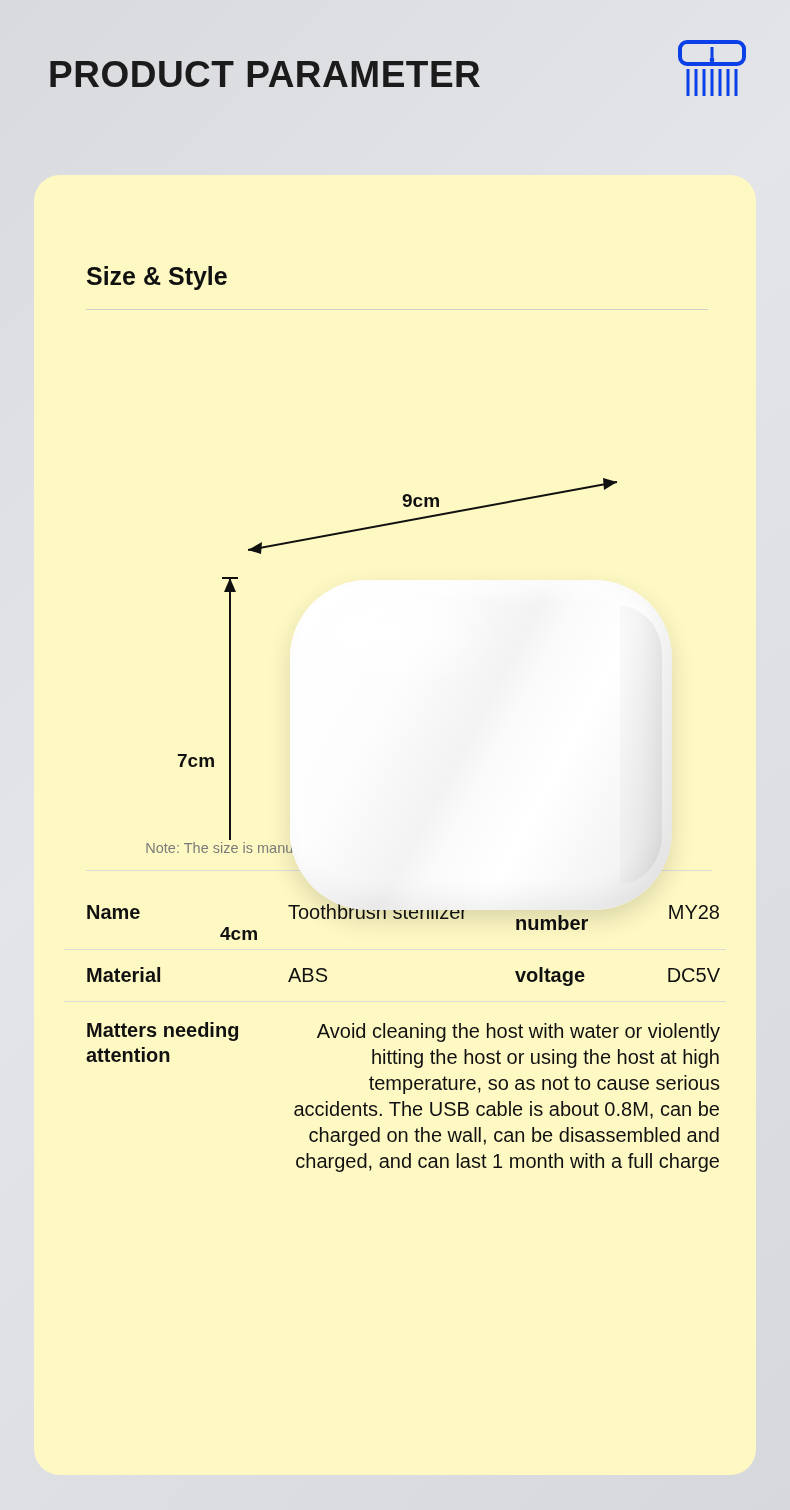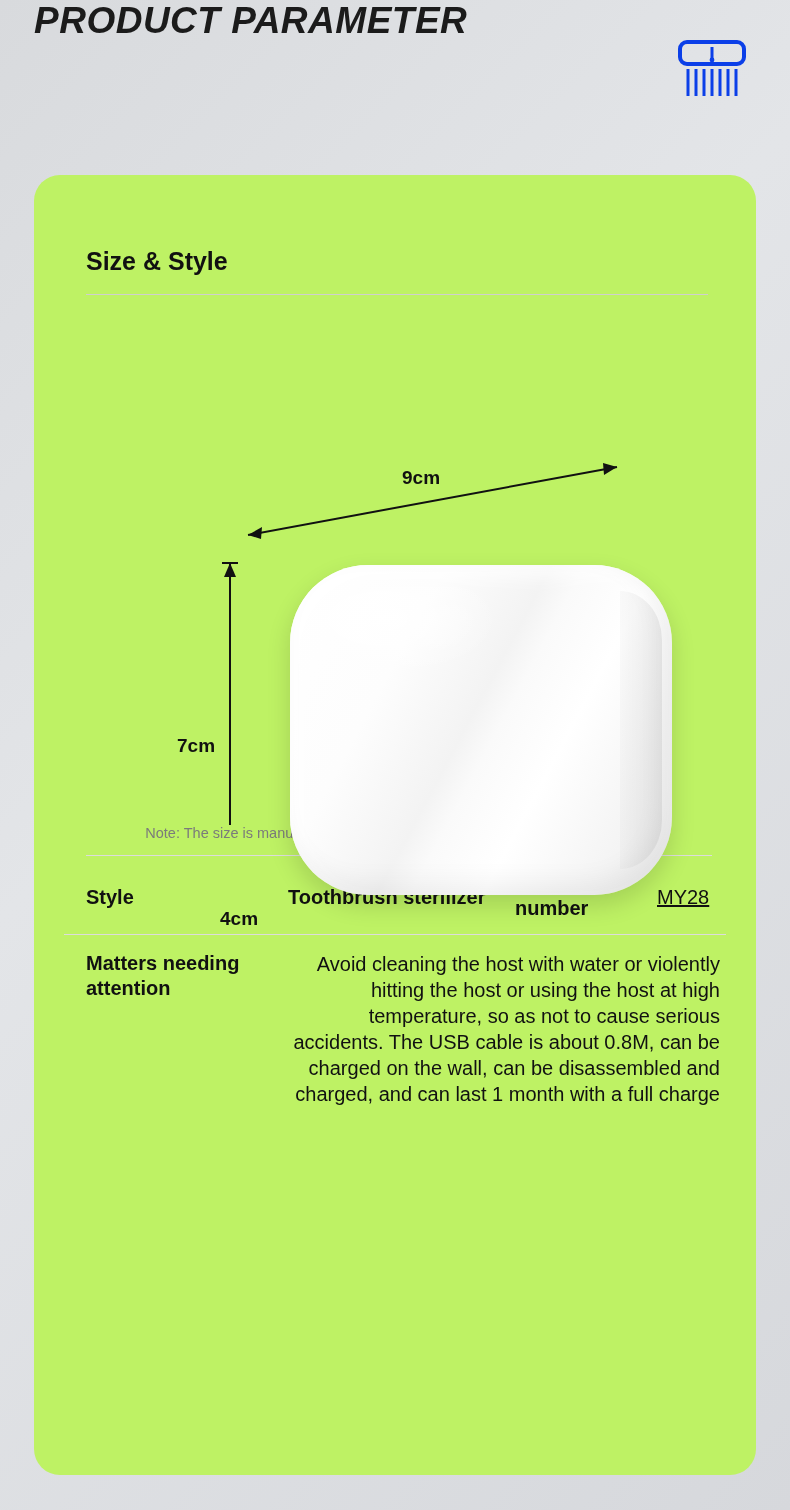--- a/index.html
+++ b/index.html
@@ -13,24 +13,23 @@
     font-family: "Liberation Sans", sans-serif;
     overflow: hidden;
     position: relative;
   }
 
   
   .header {
     position: relative;
     height: 150px;
     display: flex;
-    align-items: flex-start;
-    padding: 0 34px;
+    align-items: center;
+    padding: 0 48px;
     box-sizing: border-box;
-    font-style: italic;
   }
   .header-title {
     font-size: 37px;
     font-weight: bold;
     letter-spacing: 0.5px;
     color: #1b1b1b;
     font-family: "Liberation Sans", sans-serif;
   }
   .header-icon {
     position: absolute;
@@ -40,24 +39,24 @@
     height: 62px;
   }
 
   
   .card {
     position: absolute;
     left: 34px;
     top: 175px;
     width: 722px;
     height: 1300px;
-    background: #bef264;
+    background: #fef9c3;
     border-radius: 26px;
     box-sizing: border-box;
-    padding: 0 30px;
+    padding: 15px 30px;
     overflow: hidden;
   }
 
   .section-title {
     font-size: 25px;
     font-weight: bold;
     color: #111;
     margin: 0;
     padding: 72px 0 18px 22px;
   }
@@ -76,21 +75,21 @@
   .diagram svg {
     position: absolute;
     left: 0; top: 0;
   }
   .dim-label {
     position: absolute;
     font-size: 19px;
     font-weight: bold;
     color: #111;
   }
-  .label-top   { left: 330px; top: 172px; }
+  .label-top   { left: 330px; top: 180px; }
   .label-left  { left: 82px;  top: 440px; margin-left: 23px; }
   .label-depth { left: 148px; top: 613px; }
 
   
   .product {
     position: absolute;
     left: 218px;
     top: 270px;
     width: 382px;
     height: 330px;
@@ -154,33 +153,32 @@
     vertical-align: middle;
     font-size: 20px;
     color: #111;
   }
   td.k {
     font-weight: bold;
     width: 150px;
     padding-left: 22px;
   }
   td.v {
-    font-weight: bold;
+    font-weight: normal;
     width: 215px;
     padding-left: 10px;
   }
   td.k2 {
     font-weight: bold;
     width: 130px;
   }
   td.v2 {
     font-weight: normal;
-    text-align: left;
+    text-align: right;
     padding-left: 6px;
-    text-decoration: underline;
   }
   .capacity-v span { display: inline-block; }
   .capacity-v .c1 { min-width: 70px; }
   td.notes-key {
     font-weight: bold;
     vertical-align: top;
     padding-top: 16px;
     padding-left: 22px;
     width: 186px;
     line-height: 1.25;
@@ -246,24 +244,30 @@
     <div class="dim-label label-left">7cm</div>
     <div class="dim-label label-depth">4cm</div>
   </div>
 
   <div class="note">Note: The size is manual measurement with errors subject to the actual object</div>
   <div class="note-divider"></div>
 
   <table class="spec-table">
     <tbody>
         <tr>
-      <td class="k">Style</td>
+      <td class="k">Name</td>
       <td class="v">Toothbrush sterilizer</td>
       <td class="k2">Model number</td>
       <td class="v2">MY28</td>
+    </tr>
+    <tr>
+      <td class="k">Material</td>
+      <td class="v">ABS</td>
+      <td class="k2">voltage</td>
+      <td class="v2">DC5V</td>
     </tr>
     <tr>
       <td class="notes-key">Matters needing attention</td>
       <td class="notes-val" colspan="3">Avoid cleaning the host with water or violently hitting the host or using the host at high temperature, so as not to cause serious accidents. The USB cable is about 0.8M, can be charged on the wall, can be disassembled and charged, and can last 1 month with a full charge</td>
     </tr>
   </tbody>
     </table>
 
 </div>
 

